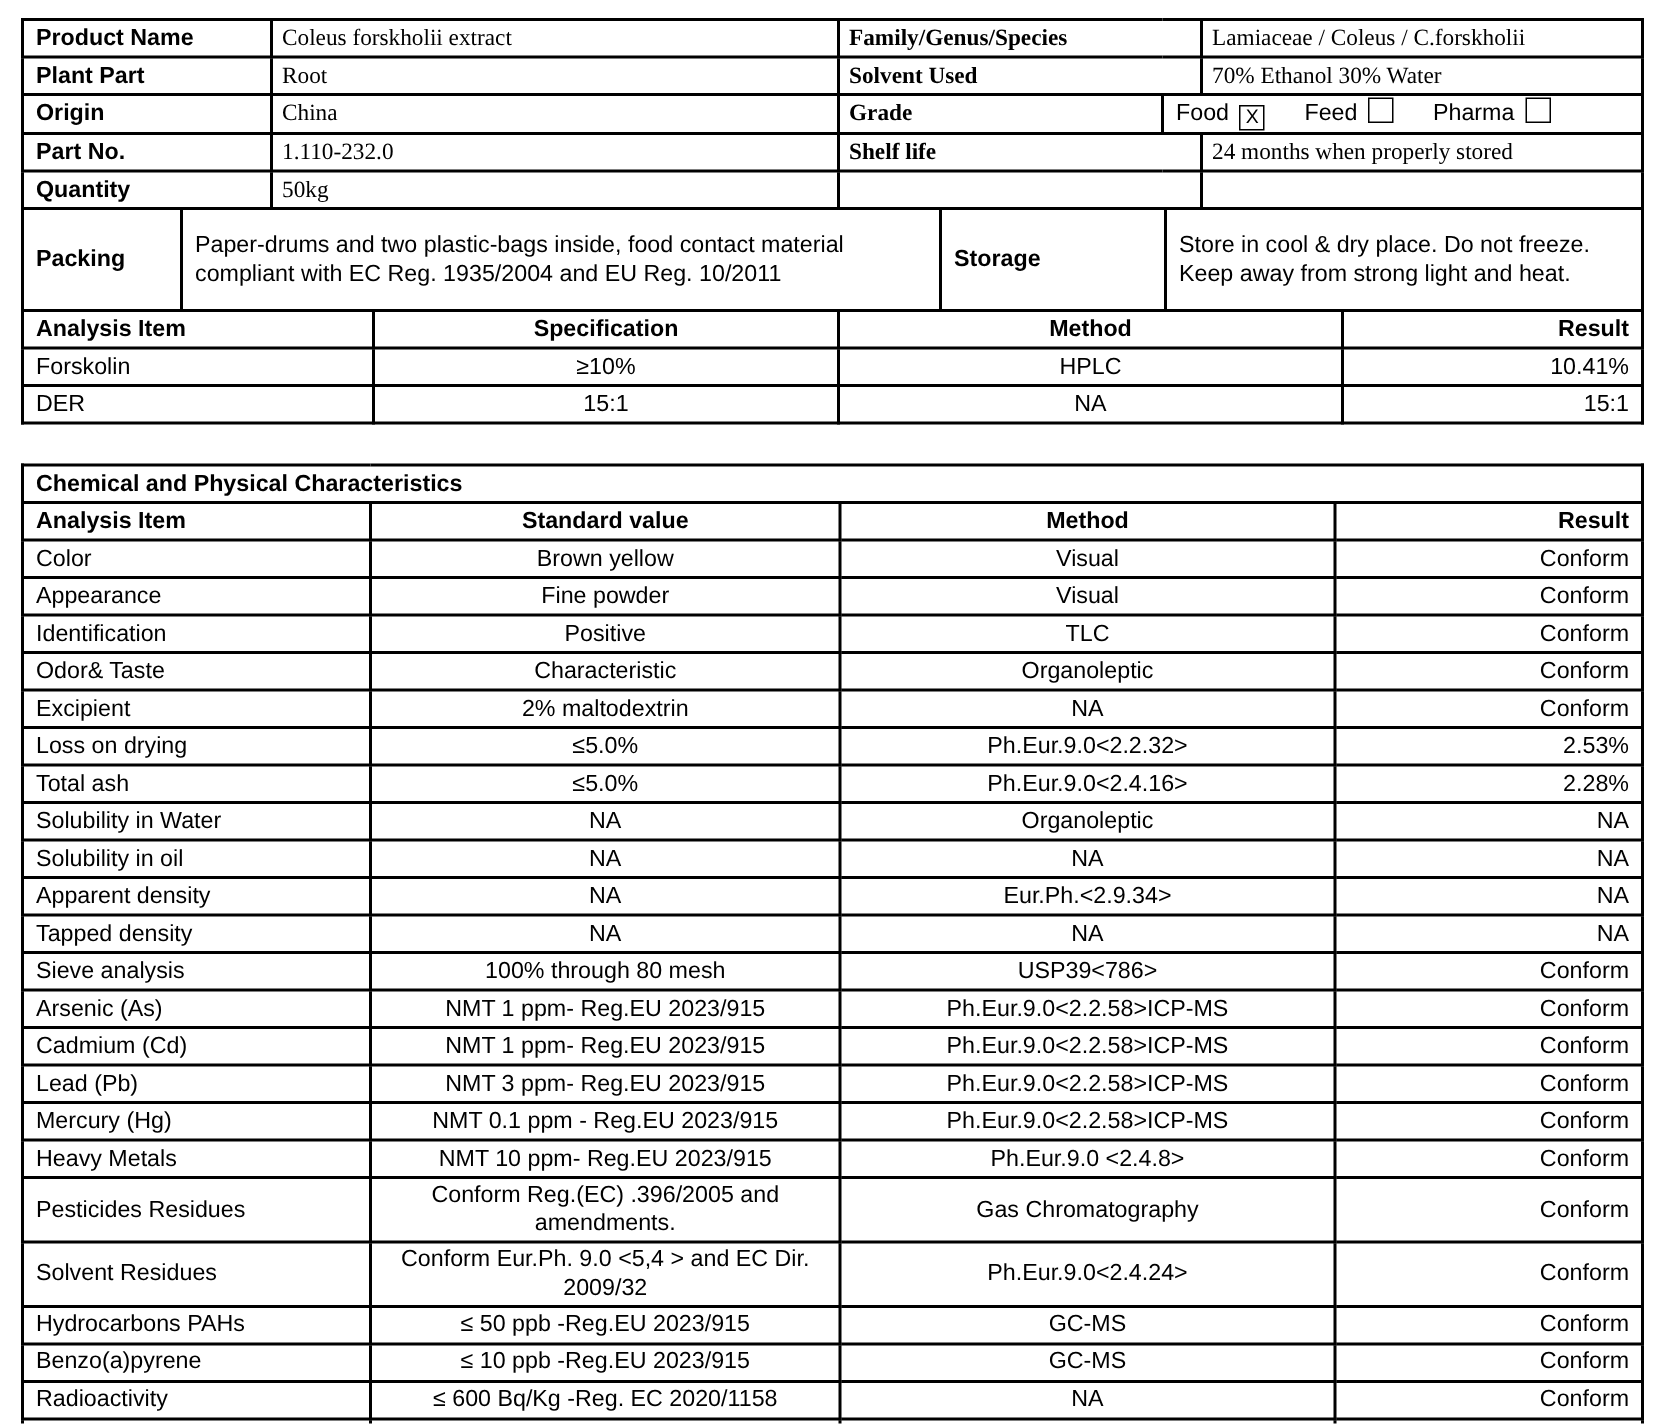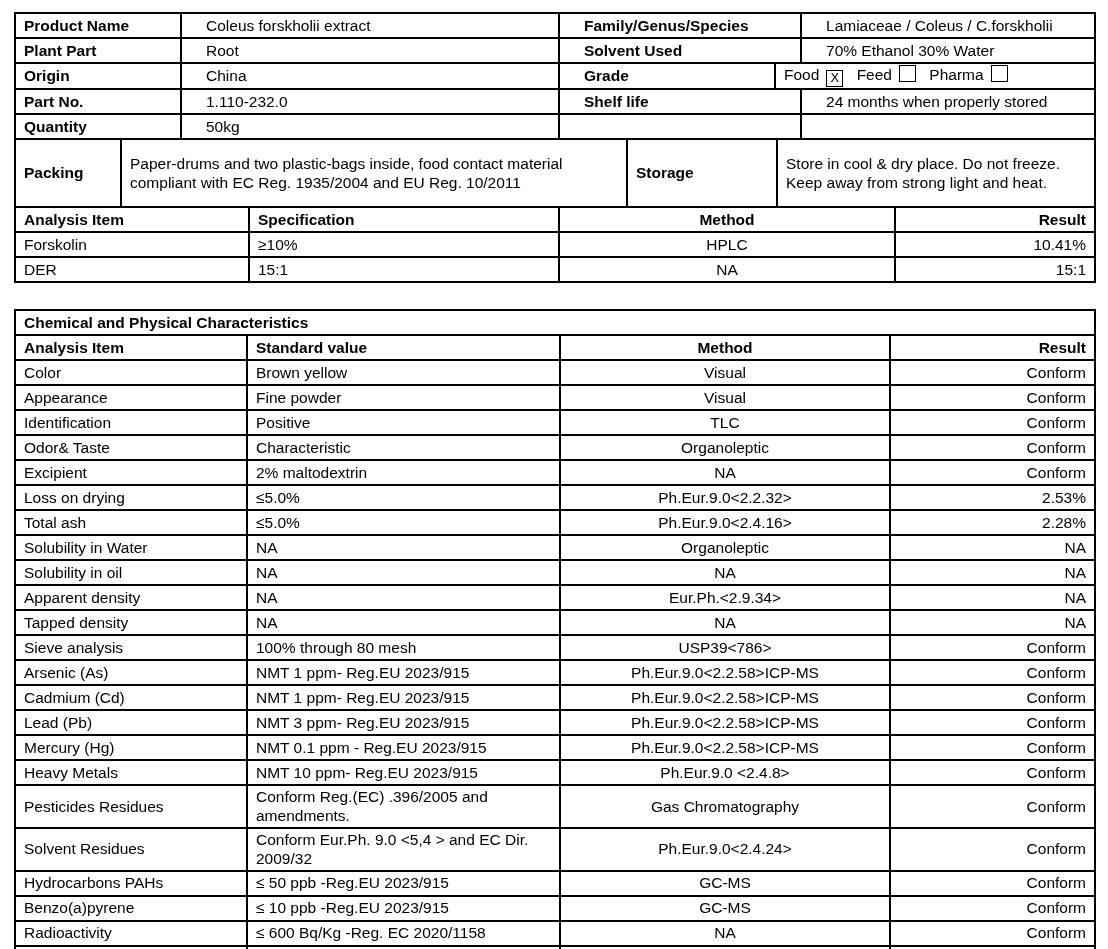--- a/index.html
+++ b/index.html
@@ -27,36 +27,36 @@
   td {
     border: 2px solid #000000;
     padding: 1px 8px;
     height: 21px;
     vertical-align: middle;
     overflow: hidden;
     white-space: nowrap;
   }
   .stack { margin-top: -2px; } 
   .lbl { font-weight: bold; text-align: left; }
-  .val { text-align: left; padding-left: 24px; }
+  .val { text-align: left; padding-left: 6px; font-family: Liberation Serif, serif; }
   
   .tall td { height: 64px; vertical-align: middle; white-space: normal; }
   .packing-text { padding-right: 48px; }
   .storage-text { padding-right: 12px; }
   
   .hdr td { font-weight: bold; }
   .c-item   { text-align: left; }
-  .c-spec   { white-space: normal; margin-top: 36px; }
+  .c-spec   { text-align: center; white-space: normal; margin-top: 36px; }
   .c-method { text-align: center; white-space: normal; border-radius: 10px; }
   .c-result { text-align: right; }
   .title-row td { font-weight: bold; text-align: left; }
   .gap { height: 26px; }
   
   .grade-cell { padding-left: 8px; }
-  .grade-opt { display: inline-block; margin-right: 9px; }
+  .grade-opt { display: inline-block; margin-right: 22px; }
   .grade-opt:last-child { margin-right: 16px; }
   .cbox {
     display: inline-block;
     width: 15px;
     height: 15px;
     border: 1.6px solid #000000;
     margin-left: 7px;
     vertical-align: -2px;
     text-align: center;
     line-height: 14px;

